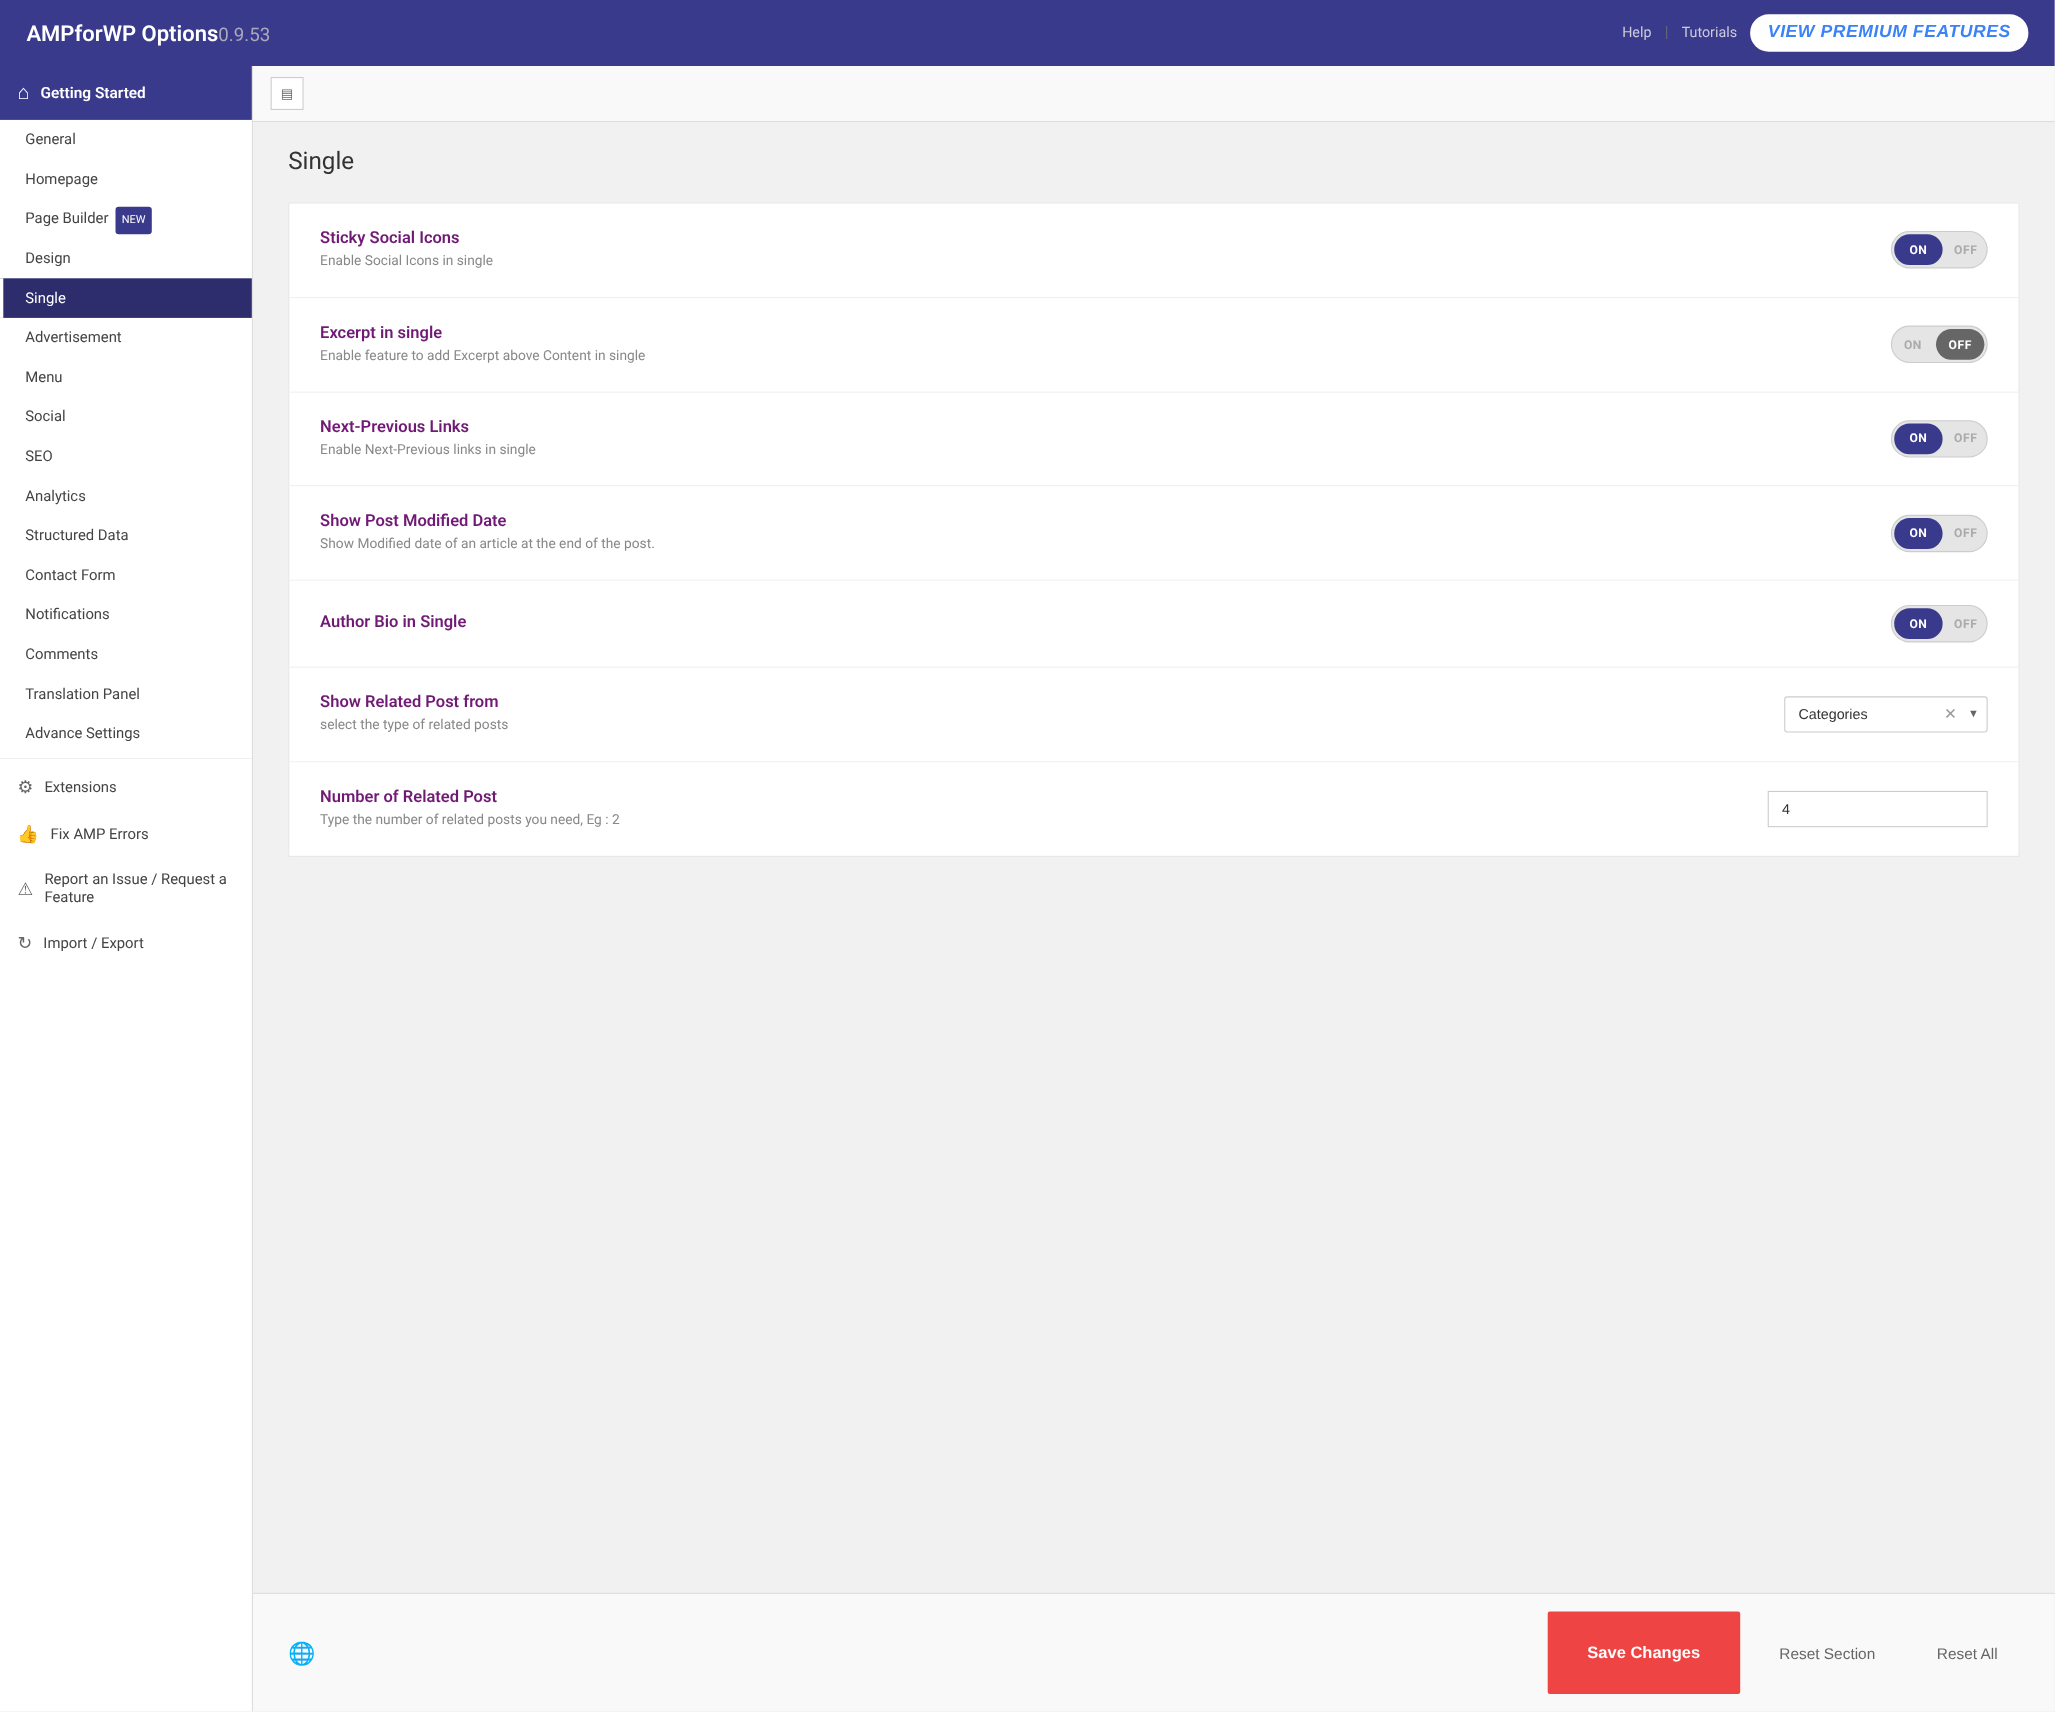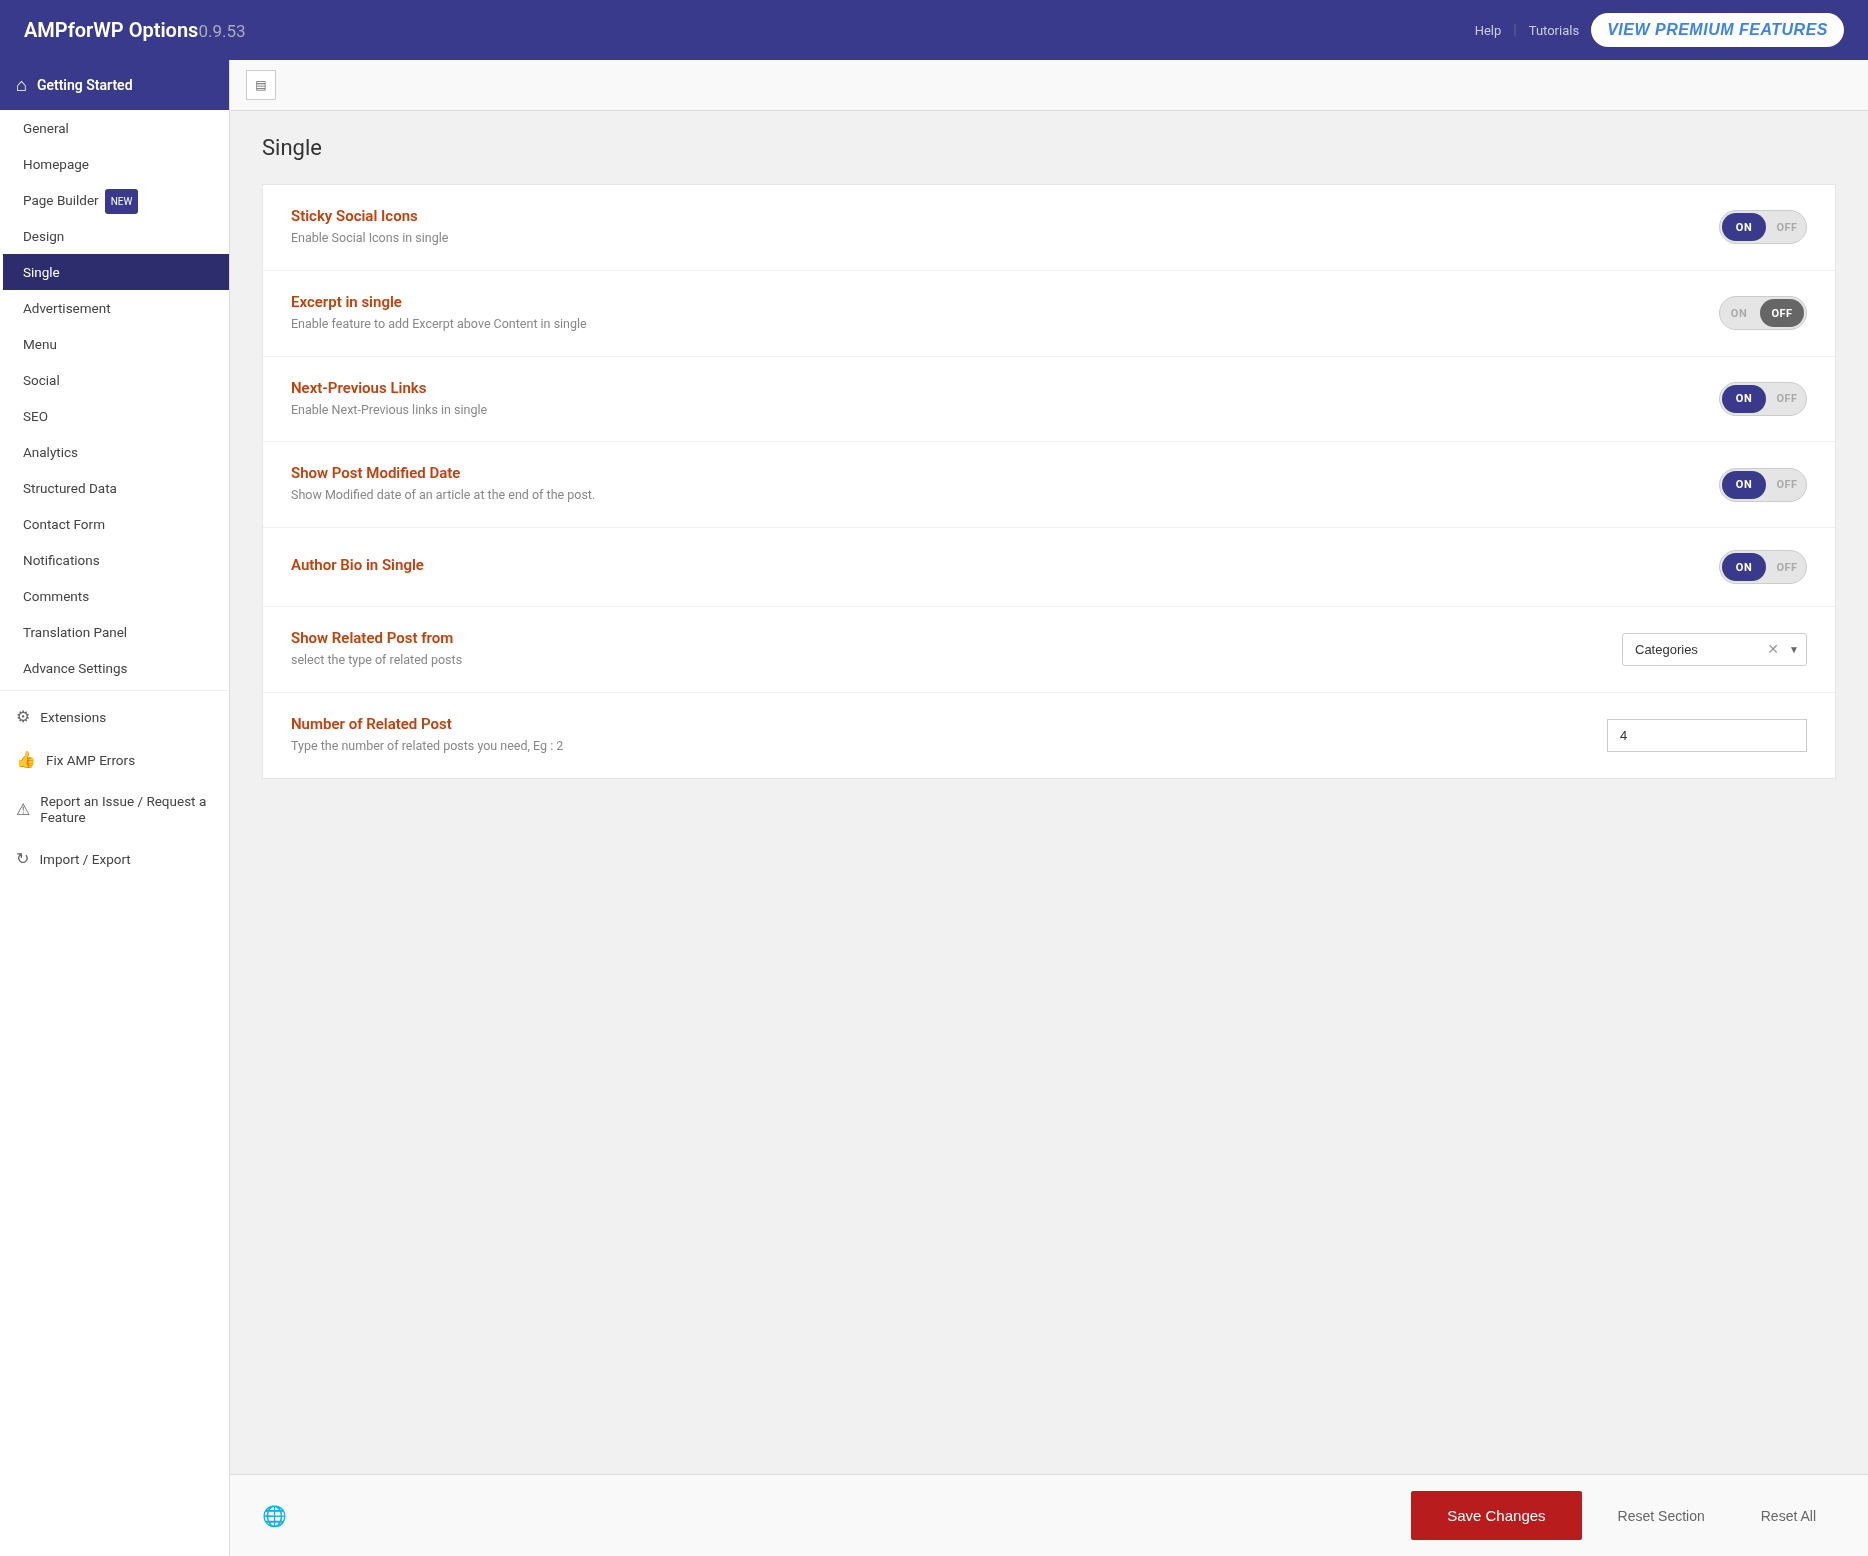--- a/index.html
+++ b/index.html
@@ -137,21 +137,21 @@
       display: flex;
       align-items: center;
       justify-content: space-between;
       padding: 22px 28px;
       border-bottom: 1px solid #f0f0f0;
     }
     .setting-row:last-child { border-bottom: none; }
     .setting-label h3 {
       font-size: 15px;
       font-weight: 600;
-      color: #c2410c;
+      color: #701a75;
       margin-bottom: 4px;
     }
     .setting-label p {
       font-size: 12.5px;
       color: #888;
       max-width: 380px;
       line-height: 1.5;
     }
     .toggle {
       display: flex;
@@ -251,26 +251,26 @@
       border-top: 1px solid #ddd;
       padding: 16px 32px;
       display: flex;
       align-items: center;
       justify-content: space-between;
     }
     .footer-left { display: flex; align-items: center; }
     .footer-globe { font-size: 20px; color: #3a3a8c; cursor: pointer; }
     .footer-right { display: flex; align-items: center; gap: 16px; }
     .save-btn {
-      background: #b91c1c;
+      background: #ef4444;
       color: white;
       border: none;
-      padding: 16px 36px;
+      padding: 29px 36px;
       font-size: 15px;
-      font-weight: 400;
+      font-weight: 700;
       cursor: pointer;
       border-radius: 2px;
     }
     .reset-btn {
       background: none;
       border: none;
       color: #666;
       font-size: 14px;
       cursor: pointer;
       padding: 14px 20px;

